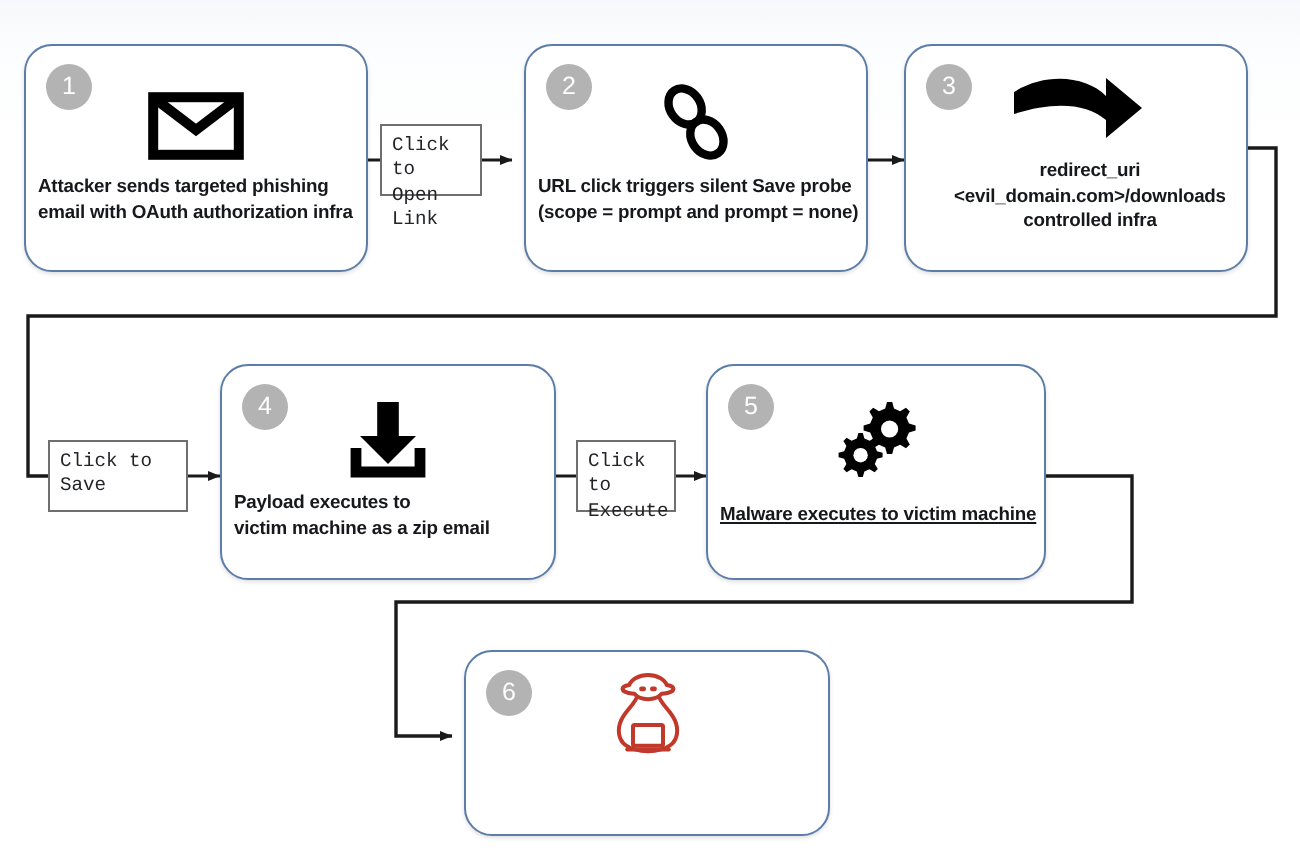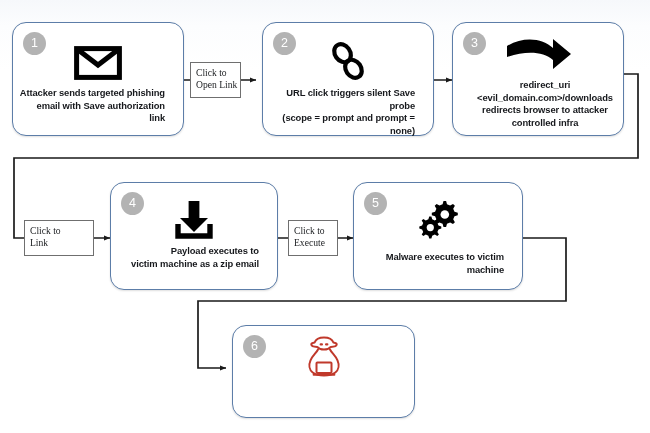--- a/index.html
+++ b/index.html
@@ -49,41 +49,41 @@
     position: absolute;
     left: 0;
     right: 0;
     display: flex;
     align-items: center;
     justify-content: center;
   }
   .node-text {
     position: absolute;
     left: 6px;
-    right: 18px;
-    text-align: right;
+    right: 2px;
+    text-align: left;
     color: #16181c;
     font-family: "Liberation Sans", sans-serif;
     font-weight: bold;
     font-size: 9.4px;
     line-height: 12.6px;
     letter-spacing: -0.1px;
   }
   .node-text.left-align {
     text-align: left;
     left: 22px;
     right: 8px;
   }
   .connector-label {
     position: absolute;
     box-sizing: border-box;
     background: #ffffff;
     border: 1.2px solid #6f6f6f;
     color: #222427;
-    font-family: Liberation Serif, serif;
+    font-family: Liberation Mono, monospace;
     font-size: 9.6px;
     line-height: 12.4px;
     padding: 4px 0 0 5px;
     text-align: left;
   }
 </style>
 </head>
 <body>
 
 <div id="canvas">
@@ -113,21 +113,21 @@
   <div class="node" style="left:12px; top:22px; width:172px; height:114px;">
     <div class="badge">1</div>
     <div class="glyph" style="top:20px; height:40px;">
       <svg width="48" height="34" viewBox="0 0 48 34" xmlns="http://www.w3.org/2000/svg">
         <rect x="2.6" y="2.6" width="42.8" height="28.8" fill="none" stroke="#000" stroke-width="5"></rect>
         <path d="M3,3 L24,19 L45,3" fill="none" stroke="#000" stroke-width="5"></path>
       </svg>
     </div>
     <div class="node-text" style="top:64px;">
       <div>Attacker sends targeted phishing</div>
-      <div>email with Save authorization link</div>
+      <div>email with OAuth authorization infra</div>
     </div>
   </div>
 
   <div class="connector-label" style="left:190px; top:62px; width:51px; height:36px;">
     <div>Click to</div>
     <div>Open Link</div>
   </div>
 
   <div class="node" style="left:262px; top:22px; width:172px; height:114px;">
     <div class="badge">2</div>
@@ -148,28 +148,27 @@
   <div class="node" style="left:452px; top:22px; width:172px; height:114px;">
     <div class="badge">3</div>
     <div class="glyph" style="top:12px; height:40px;">
       <svg width="70" height="38" viewBox="0 0 70 38" xmlns="http://www.w3.org/2000/svg">
         <path d="M4,10 C20,0 40,2 50,12 L50,3 L68,18 L50,33 L50,24 C40,15 22,15 4,21 Z" fill="#000"></path>
       </svg>
     </div>
     <div class="node-text left-align" style="top:56px;text-align:center;">
       <div>redirect_uri</div>
       <div>&lt;evil_domain.com&gt;/downloads</div>
-      <div>redirects browser to attacker</div>
       <div>controlled infra</div>
     </div>
   </div>
 
   <div class="connector-label" style="left:24px; top:220px; width:70px; height:36px;">
     <div>Click to</div>
-    <div>Link</div>
+    <div>Save</div>
   </div>
 
   <div class="node" style="left:110px; top:182px; width:168px; height:108px;">
     <div class="badge">4</div>
     <div class="glyph" style="top:16px; height:42px;">
       <svg width="40" height="40" viewBox="0 0 40 40" xmlns="http://www.w3.org/2000/svg">
         <rect x="14.6" y="1" width="10.8" height="20" fill="#000"></rect>
         <path d="M6,18 L34,18 L20,32 Z" fill="#000"></path>
         <path d="M4,24 L4,36 L36,36 L36,24" fill="none" stroke="#000" stroke-width="5.4"></path>
       </svg>
@@ -190,21 +189,21 @@
     <div class="glyph" style="top:14px; height:46px;">
       <svg width="44" height="42" viewBox="0 0 44 42" xmlns="http://www.w3.org/2000/svg">
         <g fill="#000">
           <path d="M27.5,2 l2.6,0 l0.9,3.3 l3.1,1.3 l2.9,-1.7 l1.9,1.9 l-1.7,2.9 l1.3,3.1 l3.3,0.9 l0,2.6 l-3.3,0.9 l-1.3,3.1 l1.7,2.9 l-1.9,1.9 l-2.9,-1.7 l-3.1,1.3 l-0.9,3.3 l-2.6,0 l-0.9,-3.3 l-3.1,-1.3 l-2.9,1.7 l-1.9,-1.9 l1.7,-2.9 l-1.3,-3.1 l-3.3,-0.9 l0,-2.6 l3.3,-0.9 l1.3,-3.1 l-1.7,-2.9 l1.9,-1.9 l2.9,1.7 l3.1,-1.3 z"></path>
           <circle cx="28.8" cy="15.5" r="4.3" fill="#fff"></circle>
           <path d="M13.2,17.5 l2.2,0 l0.8,2.8 l2.6,1.1 l2.5,-1.5 l1.6,1.6 l-1.5,2.5 l1.1,2.6 l2.8,0.8 l0,2.2 l-2.8,0.8 l-1.1,2.6 l1.5,2.5 l-1.6,1.6 l-2.5,-1.5 l-2.6,1.1 l-0.8,2.8 l-2.2,0 l-0.8,-2.8 l-2.6,-1.1 l-2.5,1.5 l-1.6,-1.6 l1.5,-2.5 l-1.1,-2.6 l-2.8,-0.8 l0,-2.2 l2.8,-0.8 l1.1,-2.6 l-1.5,-2.5 l1.6,-1.6 l2.5,1.5 l2.6,-1.1 z"></path>
           <circle cx="14.3" cy="28.6" r="3.6" fill="#fff"></circle>
         </g>
       </svg>
     </div>
-    <div class="node-text" style="top:68px;">
+    <div class="node-text" style="top:68px;text-decoration:underline;">
       <div>Malware executes to victim machine</div>
     </div>
   </div>
 
   <div class="node" style="left:232px; top:325px; width:183px; height:93px;">
     <div class="badge">6</div>
     <div class="glyph" style="top:8px; height:46px;">
       <svg width="46" height="46" viewBox="0 0 46 46" xmlns="http://www.w3.org/2000/svg">
         <g fill="none" stroke="#c0392b" stroke-width="2" stroke-linejoin="round" stroke-linecap="round">
           <path d="M23,3.5 c4.6,0 8.4,2.2 9.4,5 c1.9,0.3 3.3,1 3.3,1.9 c0,1.3 -2.6,2.3 -5.9,2.5

